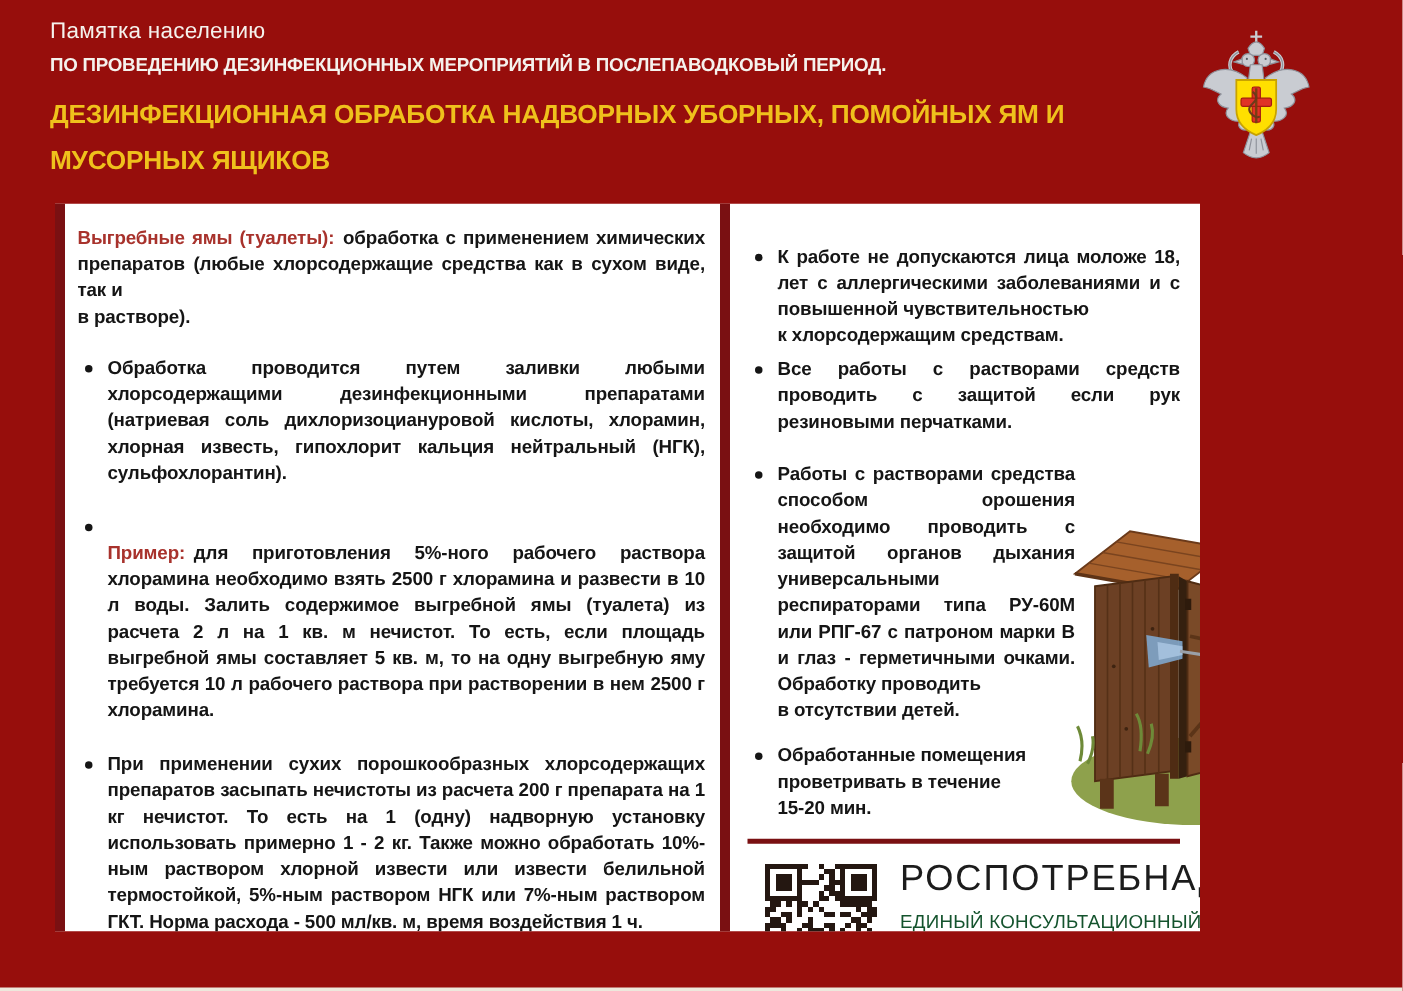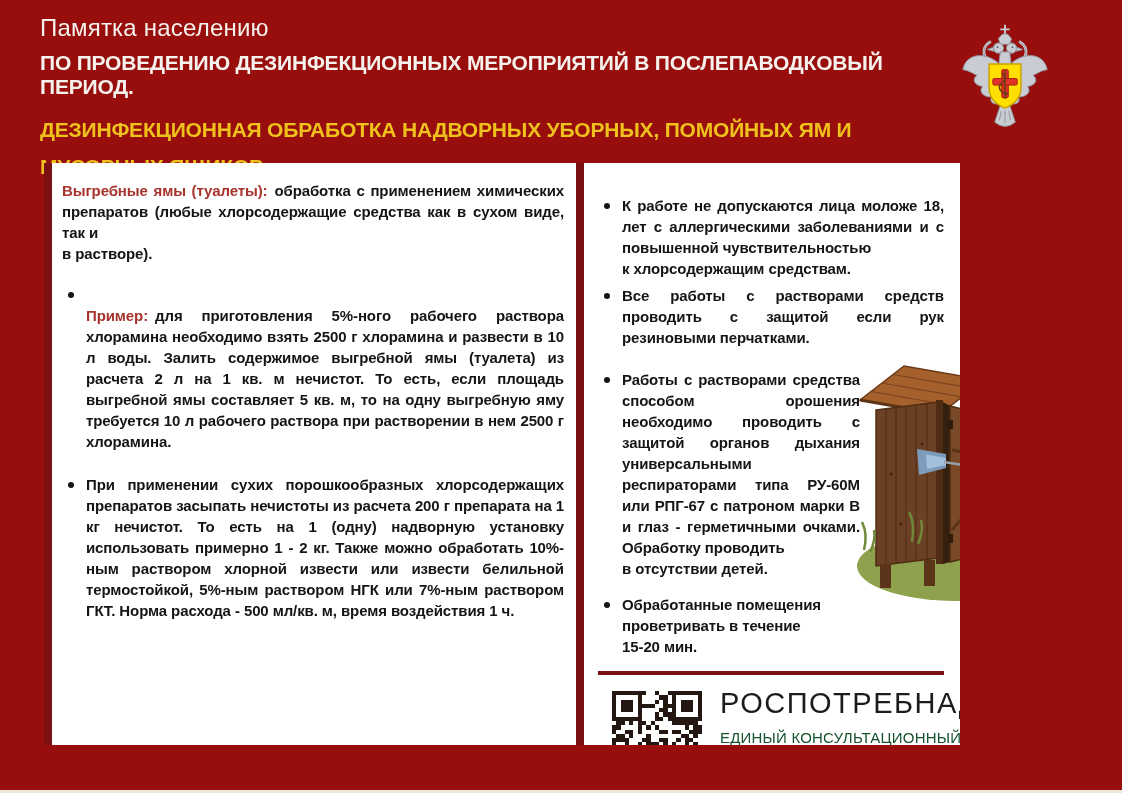--- a/index.html
+++ b/index.html
@@ -1,22 +1,22 @@
 <!DOCTYPE html>
 <html><head>
 <meta charset="utf-8">
 <style>
   html,body{margin:0;padding:0;}
   body{width:1122px;height:793px;font-family:"Liberation Sans","DejaVu Sans",sans-serif;}
   .poster{position:relative;width:1122px;height:793px;background:#970E0C;overflow:hidden;}
 
   
   .hdr{position:absolute;left:40px;top:14px;width:905px;color:#F5F2ED;}
-  .hdr .t1{font-size:24px;font-weight:400;letter-spacing:.2px;margin-bottom:9px;}
-  .hdr .t2{font-size:21px;font-weight:700;letter-spacing:-.2px;margin-bottom:12px;}
+  .hdr .t1{font-size:18px;font-weight:400;letter-spacing:.2px;margin-bottom:9px;}
+  .hdr .t2{font-size:15px;font-weight:700;letter-spacing:-.2px;margin-bottom:12px;}
   .hdr .t3{font-size:21px;font-weight:700;letter-spacing:-.2px;line-height:37px;color:#EFC11C;}
   .emblem{position:absolute;right:72px;top:18px;width:90px;height:122px;}
 
   
   .panel{position:absolute;left:44px;top:163px;width:916px;height:582px;background:#FFFFFF;
          border-left:8px solid #7A1012;box-sizing:border-box;display:flex;}
   .col{box-sizing:border-box;overflow:hidden;color:#151515;font-weight:700;font-size:15px;
        line-height:21px;letter-spacing:-.1px;}
   .col-left{width:524px;padding:17px 12px 0 10px;}
   .vdivider{width:8px;background:#7A1012;flex:none;}
@@ -28,21 +28,21 @@
 
   ul.blist{list-style:none;margin:0;padding:0;}
   ul.blist li{position:relative;padding-left:24px;text-align:justify;}
   ul.blist li::before{content:"";position:absolute;left:6px;top:8px;width:6px;height:6px;
       border-radius:50%;background:#151515;}
   .col-left .intro{margin:0 0 20px 0;}
   .col-left ul.blist li{margin-bottom:22px;}
   .warn{color:#A8322C;margin:0 0 16px 0;}
   .col-right ul.blist li{margin-bottom:6px;}
 
-  .media-row{display:flex;align-items:flex-start;}
+  .media-row{display:flex;align-items:flex-end;}
   .media-row ul.blist{width:262px;flex:none;}
   .illu{width:210px;height:250px;flex:none;margin-left:-6px;}
 
   .redline{border:none;border-top:4px solid #7A1012;margin:8px 0 16px 0;}
 
   .contact{display:flex;gap:18px;align-items:flex-start;}
   .qr{width:90px;height:90px;flex:none;margin-left:14px;}
   .brand{font-size:29px;font-weight:400;letter-spacing:1.5px;color:#1C1C1C;margin:2px 0 12px 0;}
   .sub{font-size:15px;font-weight:400;letter-spacing:.2px;color:#14532d;line-height:24px;}
 
@@ -97,20 +97,23 @@
   </svg>
 
   <div class="panel">
 
     <div class="col col-left">
       <p class="intro jtext">
         <span class="red-lead">Выгребные ямы (туалеты):</span><span>обработка с применением химических препаратов (любые хлорсодержащие средства как в сухом виде, так и</span><br>
         <span>в растворе).</span>
       </p>
       <ul class="blist">
+        <li>
+          <span>Обработка проводится путем заливки любыми хлорсодержащими дезинфекционными препаратами (натриевая соль дихлоризоциануровой кислоты, хлорамин, хлорная известь, гипохлорит кальция нейтральный (НГК), сульфохлорантин).</span>
+        </li>
         <li>
           <br>
           <span class="red-lead">Пример:</span><span>для приготовления 5%-ного рабочего раствора хлорамина необходимо взять 2500 г хлорамина и развести в 10 л воды. Залить содержимое выгребной ямы (туалета) из расчета 2 л на 1 кв. м нечистот. То есть, если площадь выгребной ямы составляет 5 кв. м, то на одну выгребную яму требуется 10 л рабочего раствора при растворении в нем 2500 г хлорамина.</span>
         </li>
         <li>
           <span>При применении сухих порошкообразных хлорсодержащих препаратов засыпать нечистоты из расчета 200 г препарата на 1 кг нечистот. То есть на 1 (одну) надворную установку использовать примерно 1 - 2 кг. Также можно обработать 10%-ным раствором хлорной извести или извести белильной термостойкой, 5%-ным раствором НГК или 7%-ным раствором ГКТ. Норма расхода - 500 мл/кв. м, время воздействия 1 ч.</span>
         </li>
       </ul>
     </div>
 

